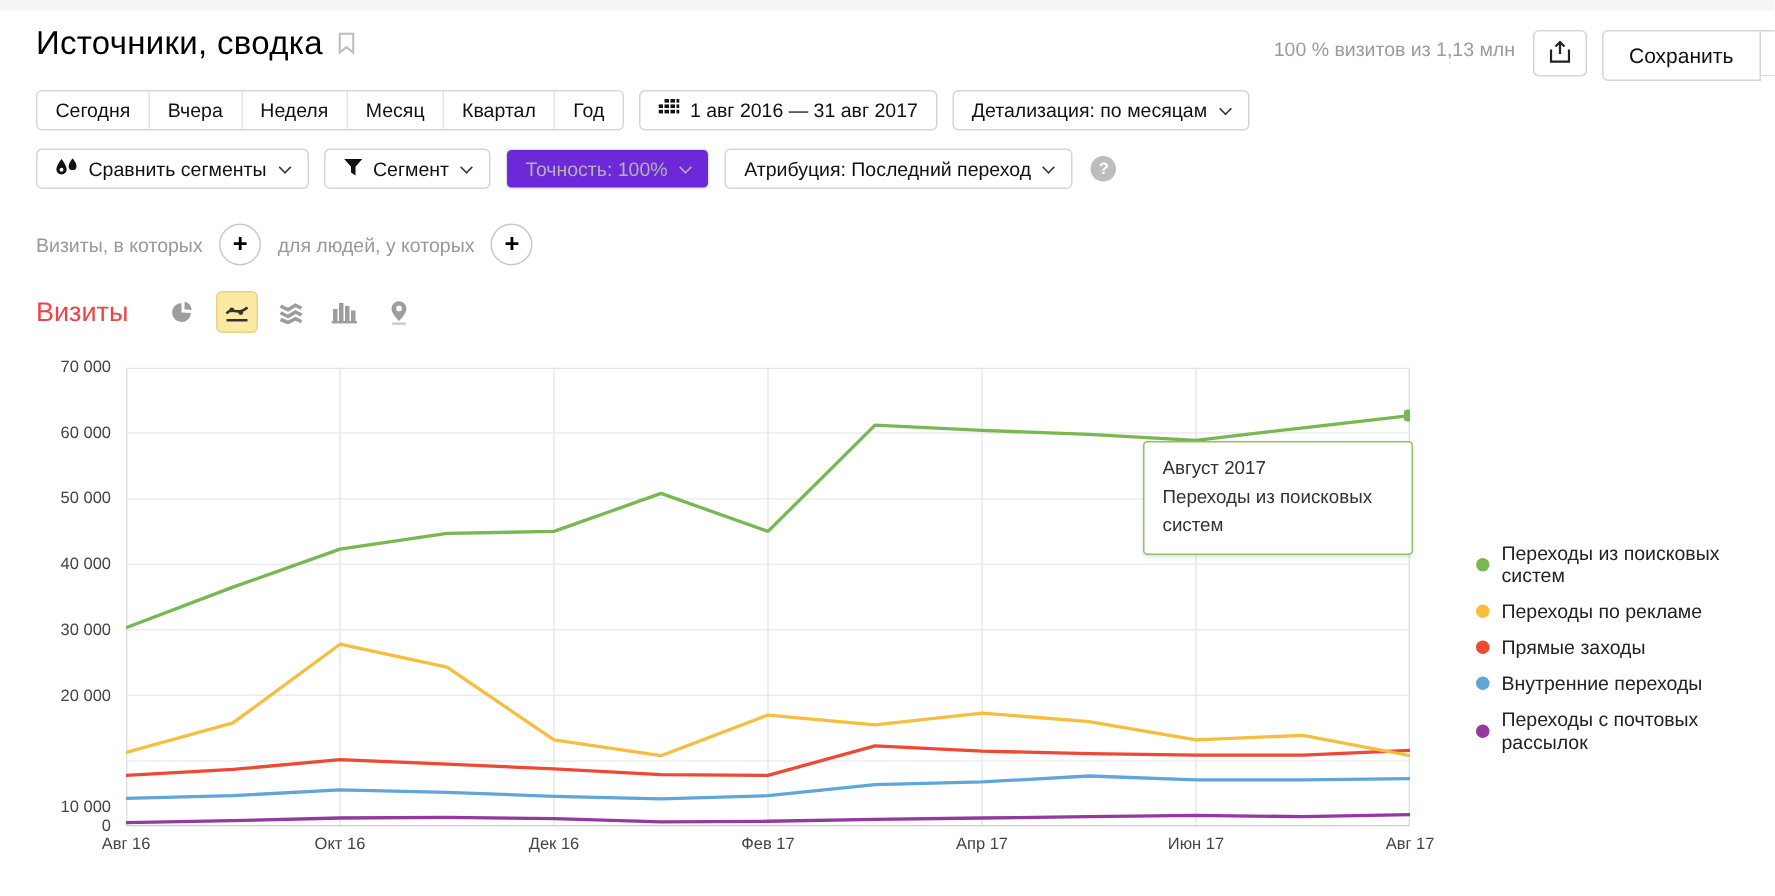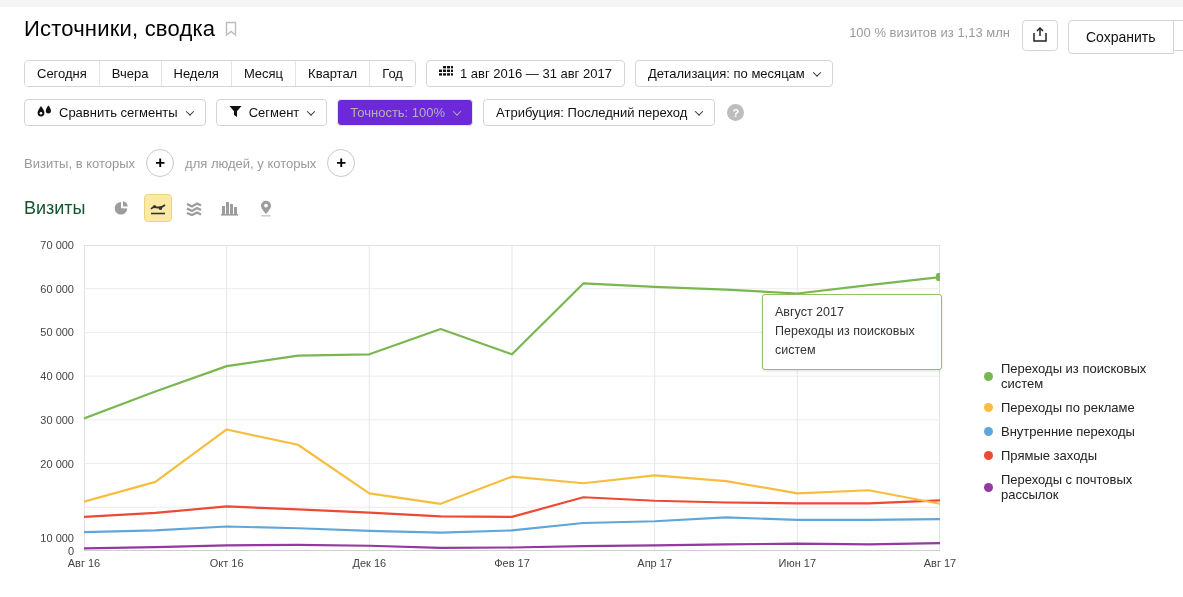--- a/index.html
+++ b/index.html
@@ -38,21 +38,21 @@
   .row-filters { top:99px; gap:10px; }
   .btn.disabled { background:#6d28d9; border-color:#e5e5e5; color:#b3b3b3; cursor:default; }
   .help-icon { width:17px; height:17px; border-radius:50%; background:#bdbdbd; color:#fff;
                font-size:11px; font-weight:bold; display:flex; align-items:center; justify-content:center; margin-left:2px; }
 
   .row-builder { top:149px; gap:11px; font-size:13px; color:#999; }
   .plus-btn { width:28px; height:28px; border-radius:50%; border:1px solid #c9c9c9; background:#fff;
               display:flex; align-items:center; justify-content:center; font-size:17px; font-weight:bold; color:#000; cursor:pointer; }
 
   .row-metric { top:194px; gap:8px; }
-  .metric-label { font-size:18px; color:#14532d; margin-right:14px; }
+  .metric-label { font-size:18px; color:#ef4444; margin-right:14px; }
   .ctype { width:28px; height:28px; border-radius:4px; border:1px solid transparent; background:transparent;
            display:flex; align-items:center; justify-content:center; cursor:pointer; }
   .ctype.selected { background:#fce9a4; border-color:#ecd381; }
   .ctype svg { display:block; }
 
   
   .y-axis { position:absolute; left:0; top:245px; width:74px; height:306px; }
   .y-axis span { position:absolute; right:0; font-size:11px; color:#444; white-space:nowrap; }
   .plot { position:absolute; left:84px; top:245px; width:856px; height:306px; }
   .plot svg { display:block; }
@@ -267,24 +267,24 @@
 <ul class="legend" id="legend">
     <li>
       <span class="dot" style="background: rgb(121, 183, 82);"></span>
       <span>Переходы из поисковых систем</span>
     </li>
     <li>
       <span class="dot" style="background: rgb(247, 189, 62);"></span>
       <span>Переходы по рекламе</span>
     </li>
     <li>
+      <span class="dot" style="background: rgb(237, 73, 52);"></span>
+      <span>Прямые заходы</span>
+    </li>
+    <li>
       <span class="dot" style="background: rgb(97, 166, 217);"></span>
       <span>Внутренние переходы</span>
     </li>
     <li>
-      <span class="dot" style="background: rgb(237, 73, 52);"></span>
-      <span>Прямые заходы</span>
-    </li>
-    <li>
       <span class="dot" style="background: rgb(147, 57, 159);"></span>
       <span>Переходы с почтовых рассылок</span>
     </li>
   </ul>
 
 </body></html>

